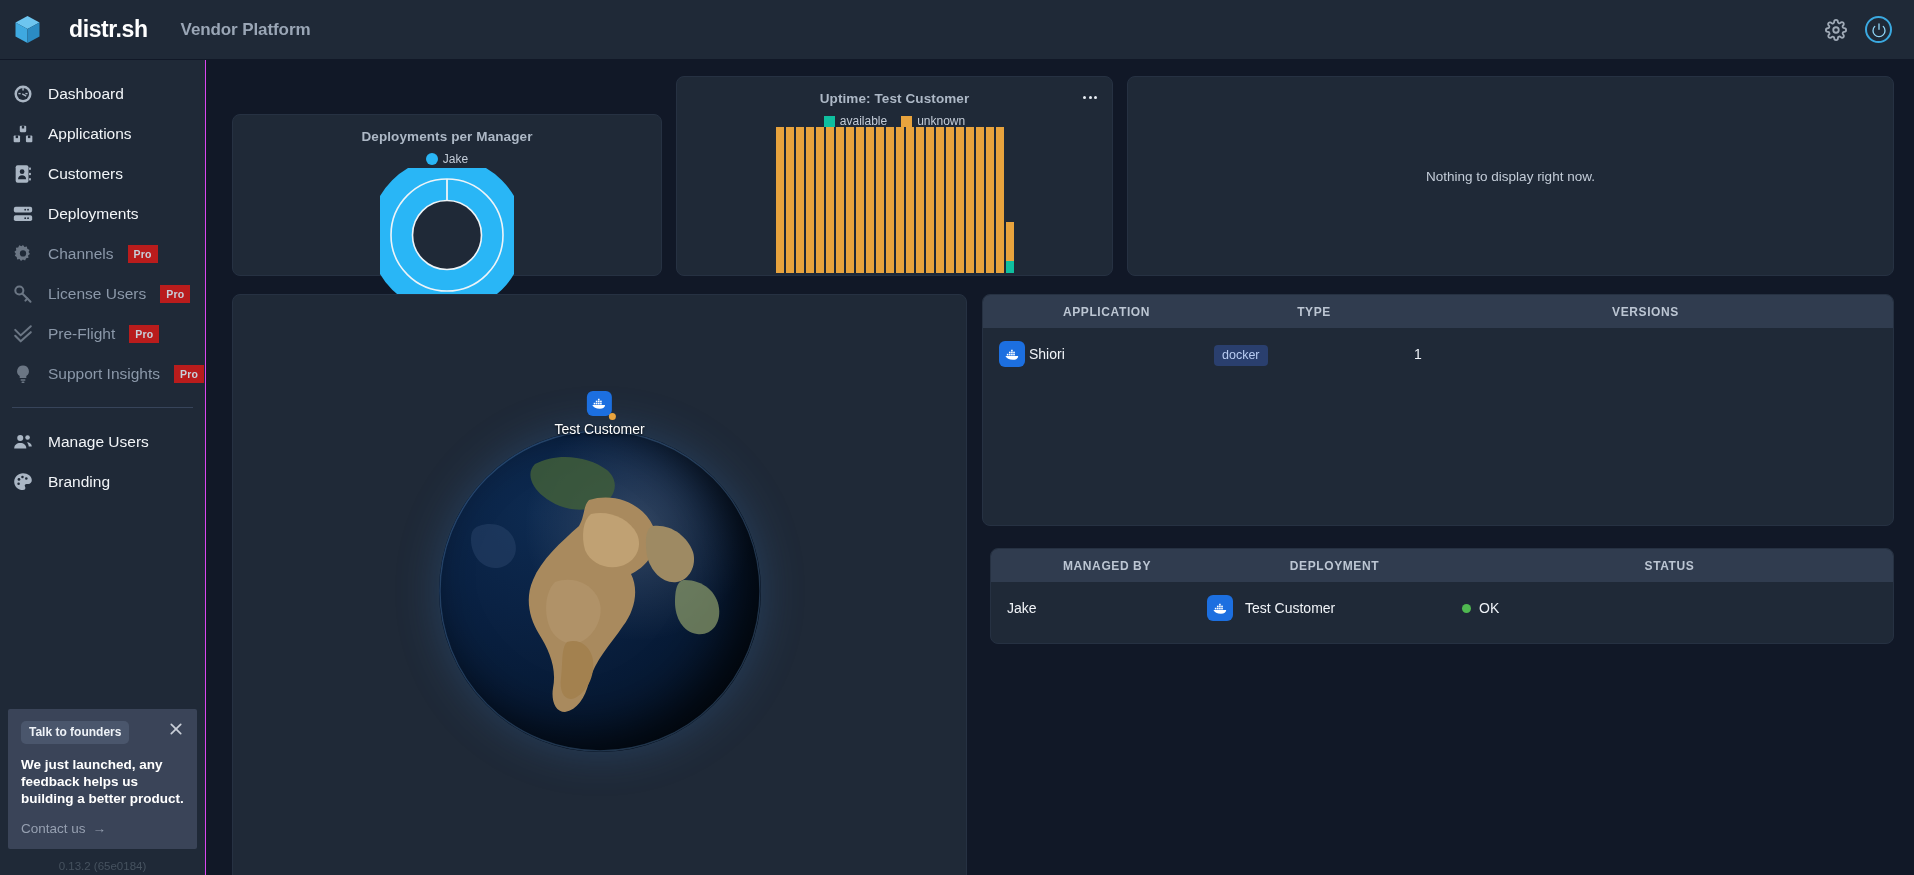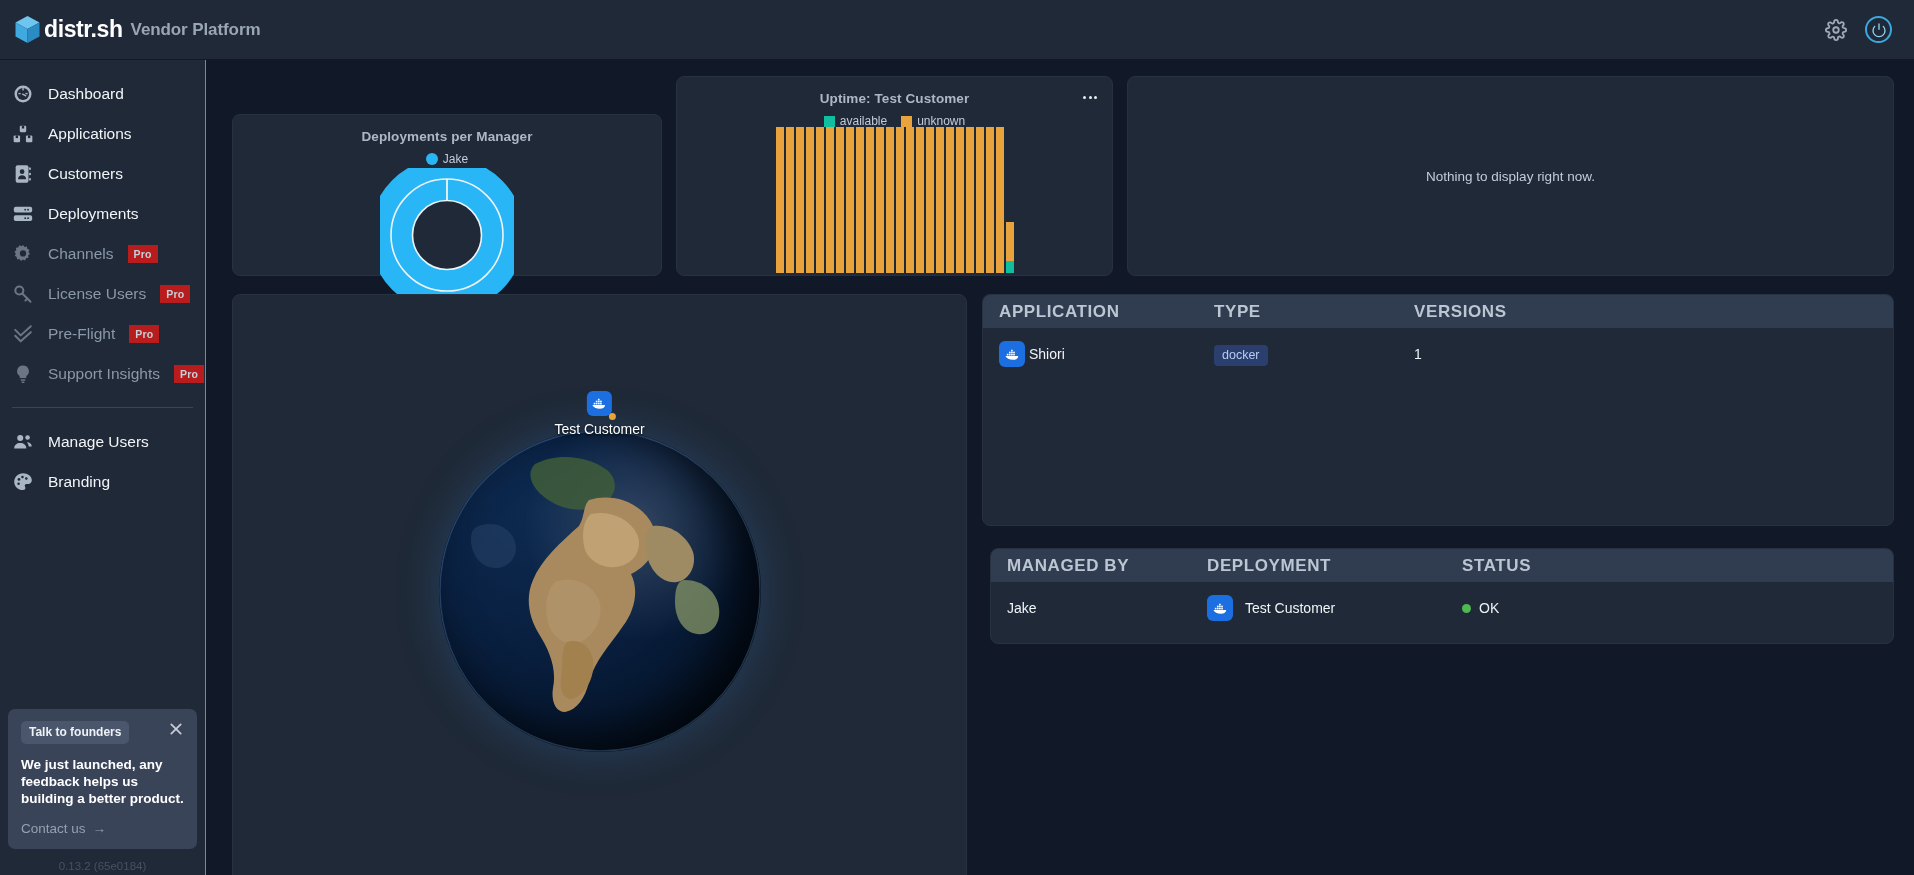--- a/index.html
+++ b/index.html
@@ -13,21 +13,21 @@
   #app { display: flex; flex-direction: column; width: 1914px; height: 875px; }
 
   
   .topbar {
     height: 60px; flex: 0 0 60px;
     background: #1f2937;
     display: flex; align-items: center;
     padding: 0 22px 0 14px;
     border-bottom: 1px solid #111827;
   }
-  .brand { display: flex; align-items: center; gap: 3px; }
+  .brand { display: flex; align-items: center; gap: 28px; }
   .cube { width: 27px; height: 29px; display: block; }
   .brand-name {
     font-size: 23px; font-weight: bold; color: #ffffff;
     letter-spacing: -0.4px;
   }
   .brand-sub {
     font-size: 17px; font-weight: bold; color: #9aa6b6;
     letter-spacing: -0.1px; margin-left: 5px;
   }
   .topbar-right { margin-left: auto; display: flex; align-items: center; gap: 18px; }
@@ -61,21 +61,21 @@
   .pro-badge {
     font-size: 10.5px; font-weight: bold; color: #c7d0da;
     background: #b91c1c; border-radius: 0; padding: 2.5px 6px 3px;
     letter-spacing: .2px;
   }
   .nav-divider { height: 1px; background: #37445a; margin: 13px 12px 14px; }
 
   
   .founders {
     position: absolute; left: 8px; right: 8px; bottom: 26px;
-    background: #3a4458; border-radius: 7px; padding: 12px 13px 13px;
+    background: #3a4458; border-radius: 2px; padding: 12px 13px 13px;
   }
   .founders-top { display: flex; align-items: flex-start; }
   .founders-tag {
     font-size: 12px; font-weight: bold; color: #eef2f7;
     background: #4a566c; border-radius: 5px; padding: 4px 8px 5px;
   }
   .founders-x {
     margin-left: auto; width: 16px; height: 16px; cursor: pointer;
     opacity: .85; flex: 0 0 16px;
   }
@@ -175,21 +175,21 @@
   .right-col { flex: 1 1 auto; min-width: 0; display: flex; flex-direction: column; gap: 22px; }
   .table-card {
     background: #1f2937; border: 1px solid #263142; border-radius: 8px;
     overflow: hidden;
   }
   .t-head {
     background: #303c4f; display: flex; align-items: center;
     height: 33px; padding: 0 16px;
   }
   .t-head span {
-    font-size: 17px; font-weight: bold; color: #bcc6d3; letter-spacing: .6px;
+    font-size: 12px; font-weight: bold; color: #bcc6d3; letter-spacing: .6px; text-align: center;
   }
   .t-row {
     display: flex; align-items: center; height: 52px; padding: 0 16px;
     border-bottom: 1px solid #2b3647;
   }
   .t-row:last-child { border-bottom: none; }
   .app-cell { display: flex; align-items: center; gap: 4px; font-size: 14px; color: #f1f4f8; }
   .app-icon {
     width: 26px; height: 26px; border-radius: 6px; background: #1c6fe0;
     display: flex; align-items: center; justify-content: center; flex: 0 0 26px;

